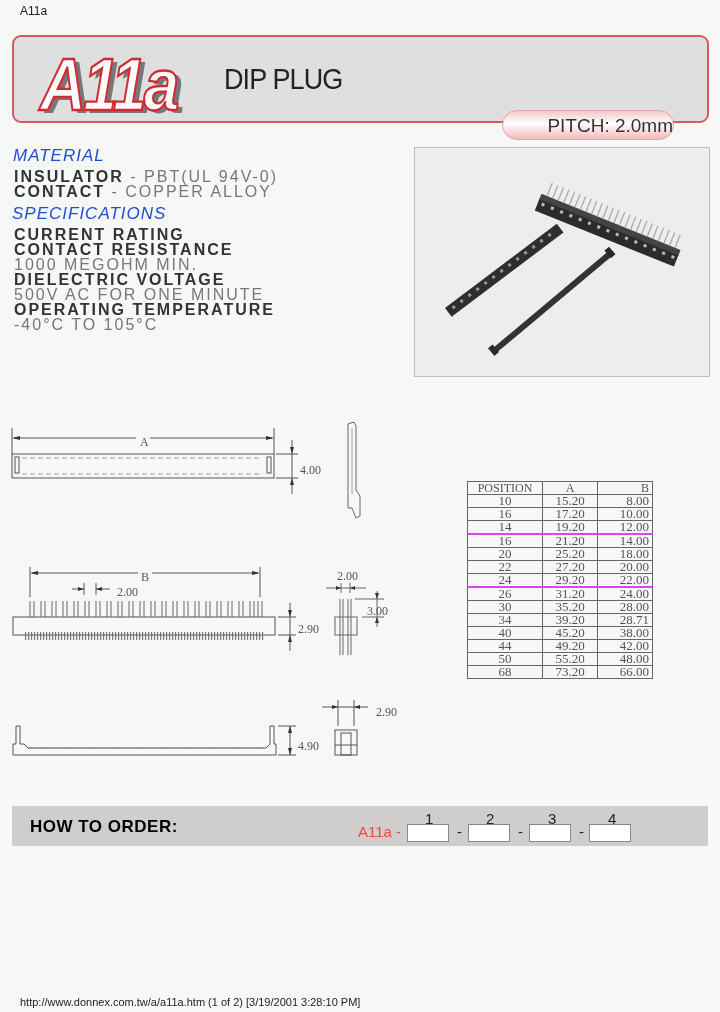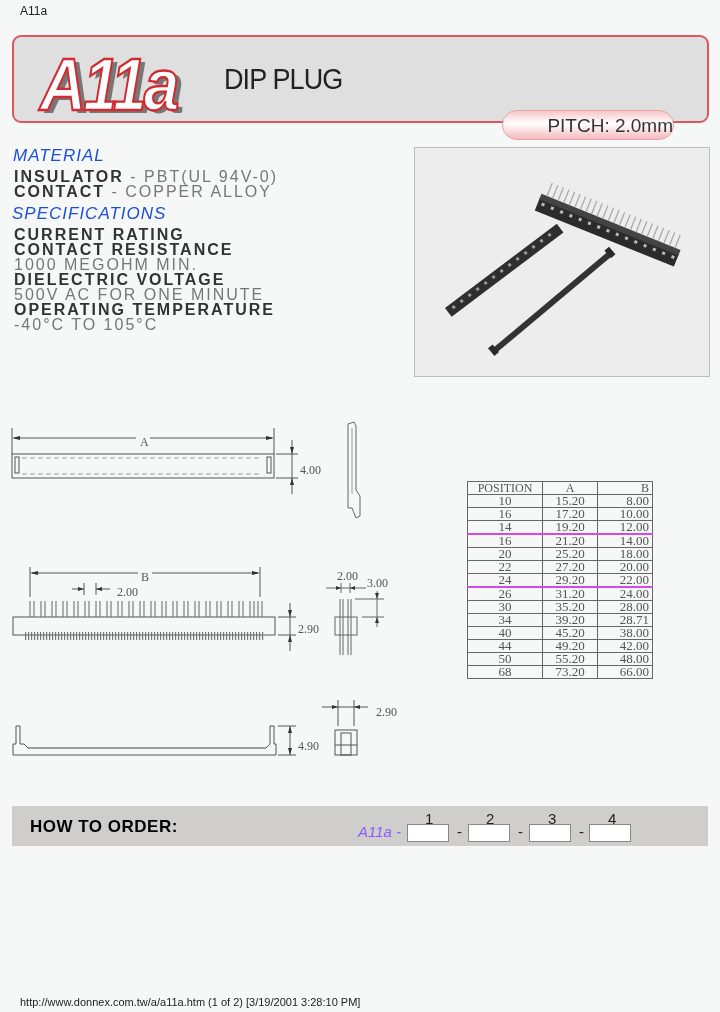--- a/index.html
+++ b/index.html
@@ -18,21 +18,21 @@
   table.dims { position:absolute; left:467px; top:481px; border-collapse:collapse; font-family:"Liberation Serif", serif; font-size:13px; color:#555; }
   table.dims td, table.dims th { border:1px solid #666; height:12px; line-height:12px; padding:0 3px; font-weight:normal; text-align:center; }
   table.dims th { font-size:12px; }
   table.dims td:nth-child(1), table.dims th:nth-child(1) { width:68px; }
   table.dims td:nth-child(2), table.dims th:nth-child(2) { width:48px; }
   table.dims td:nth-child(3), table.dims th:nth-child(3) { width:48px; text-align:right; }
   table.dims tr.grp td { border-top:2px solid #d946ef; }
   .dimtxt { font-family:"Liberation Serif", serif; font-size:12px; color:#555; }
   .order-bar { left:12px; top:806px; width:696px; height:40px; background:#cfcecd; }
   .order-label { left:30px; top:817px; font-weight:bold; font-size:17px; color:#000000; letter-spacing:0.5px; }
-  .order-prefix { left:358px; top:823px; font-size:15px; color:#8b5cf6;font-style:italic; }
+  .order-prefix { left:358px; top:823px; font-size:15px; color:#ef4444; }
   .order-box { width:42px; height:18px; background:#fff; border:1px solid #888; box-sizing:border-box; top:824px; }
   .order-num { font-size:15px; color:#222; top:810px; }
   .dash { top:823px; font-size:15px; color:#222; }
   .footer { left:20px; top:996px; font-size:11px; color:#222; }
 </style>
 </head>
 <body>
 
 <div class="abs page-header">A11a</div>
 
@@ -223,21 +223,21 @@
   </g>
   <polygon points="341,33 336,31 336,35" fill="#333"></polygon>
   <polygon points="350,33 355,31 355,35" fill="#333"></polygon>
   <polygon points="377,44 375,38 379,38" fill="#333"></polygon>
   <polygon points="377,62 375,68 379,68" fill="#333"></polygon>
 </svg>
 <div class="abs" style="left:141px;top:567px;"><span class="dimtxt">B</span></div>
 <div class="abs" style="left:117px;top:582px;"><span class="dimtxt">2.00</span></div>
 <div class="abs" style="left:298px;top:619px;"><span class="dimtxt">2.90</span></div>
 <div class="abs" style="left:337px;top:566px;"><span class="dimtxt">2.00</span></div>
-<div class="abs" style="left:367px;top:573px;"><span class="dimtxt">3.00</span></div>
+<div class="abs" style="left:367px;top:601px;"><span class="dimtxt">3.00</span></div>
 
 <svg class="abs" style="left:0;top:690px;" width="400" height="80">
   <g stroke="#555" fill="none" stroke-width="1">
     <path d="M13 65 V54 H16 V36 H20 V54 H24 L28 58 H266 L270 54 H270 V36 H274 V54 H276 V65 Z"></path>
     <line x1="278" y1="36" x2="296" y2="36"></line>
     <line x1="278" y1="65" x2="296" y2="65"></line>
     <line x1="290" y1="36" x2="290" y2="65"></line>
     <rect x="335" y="40" width="22" height="25"></rect>
     <rect x="341" y="43" width="10" height="22"></rect>
     <line x1="335" y1="55" x2="357" y2="55"></line>

